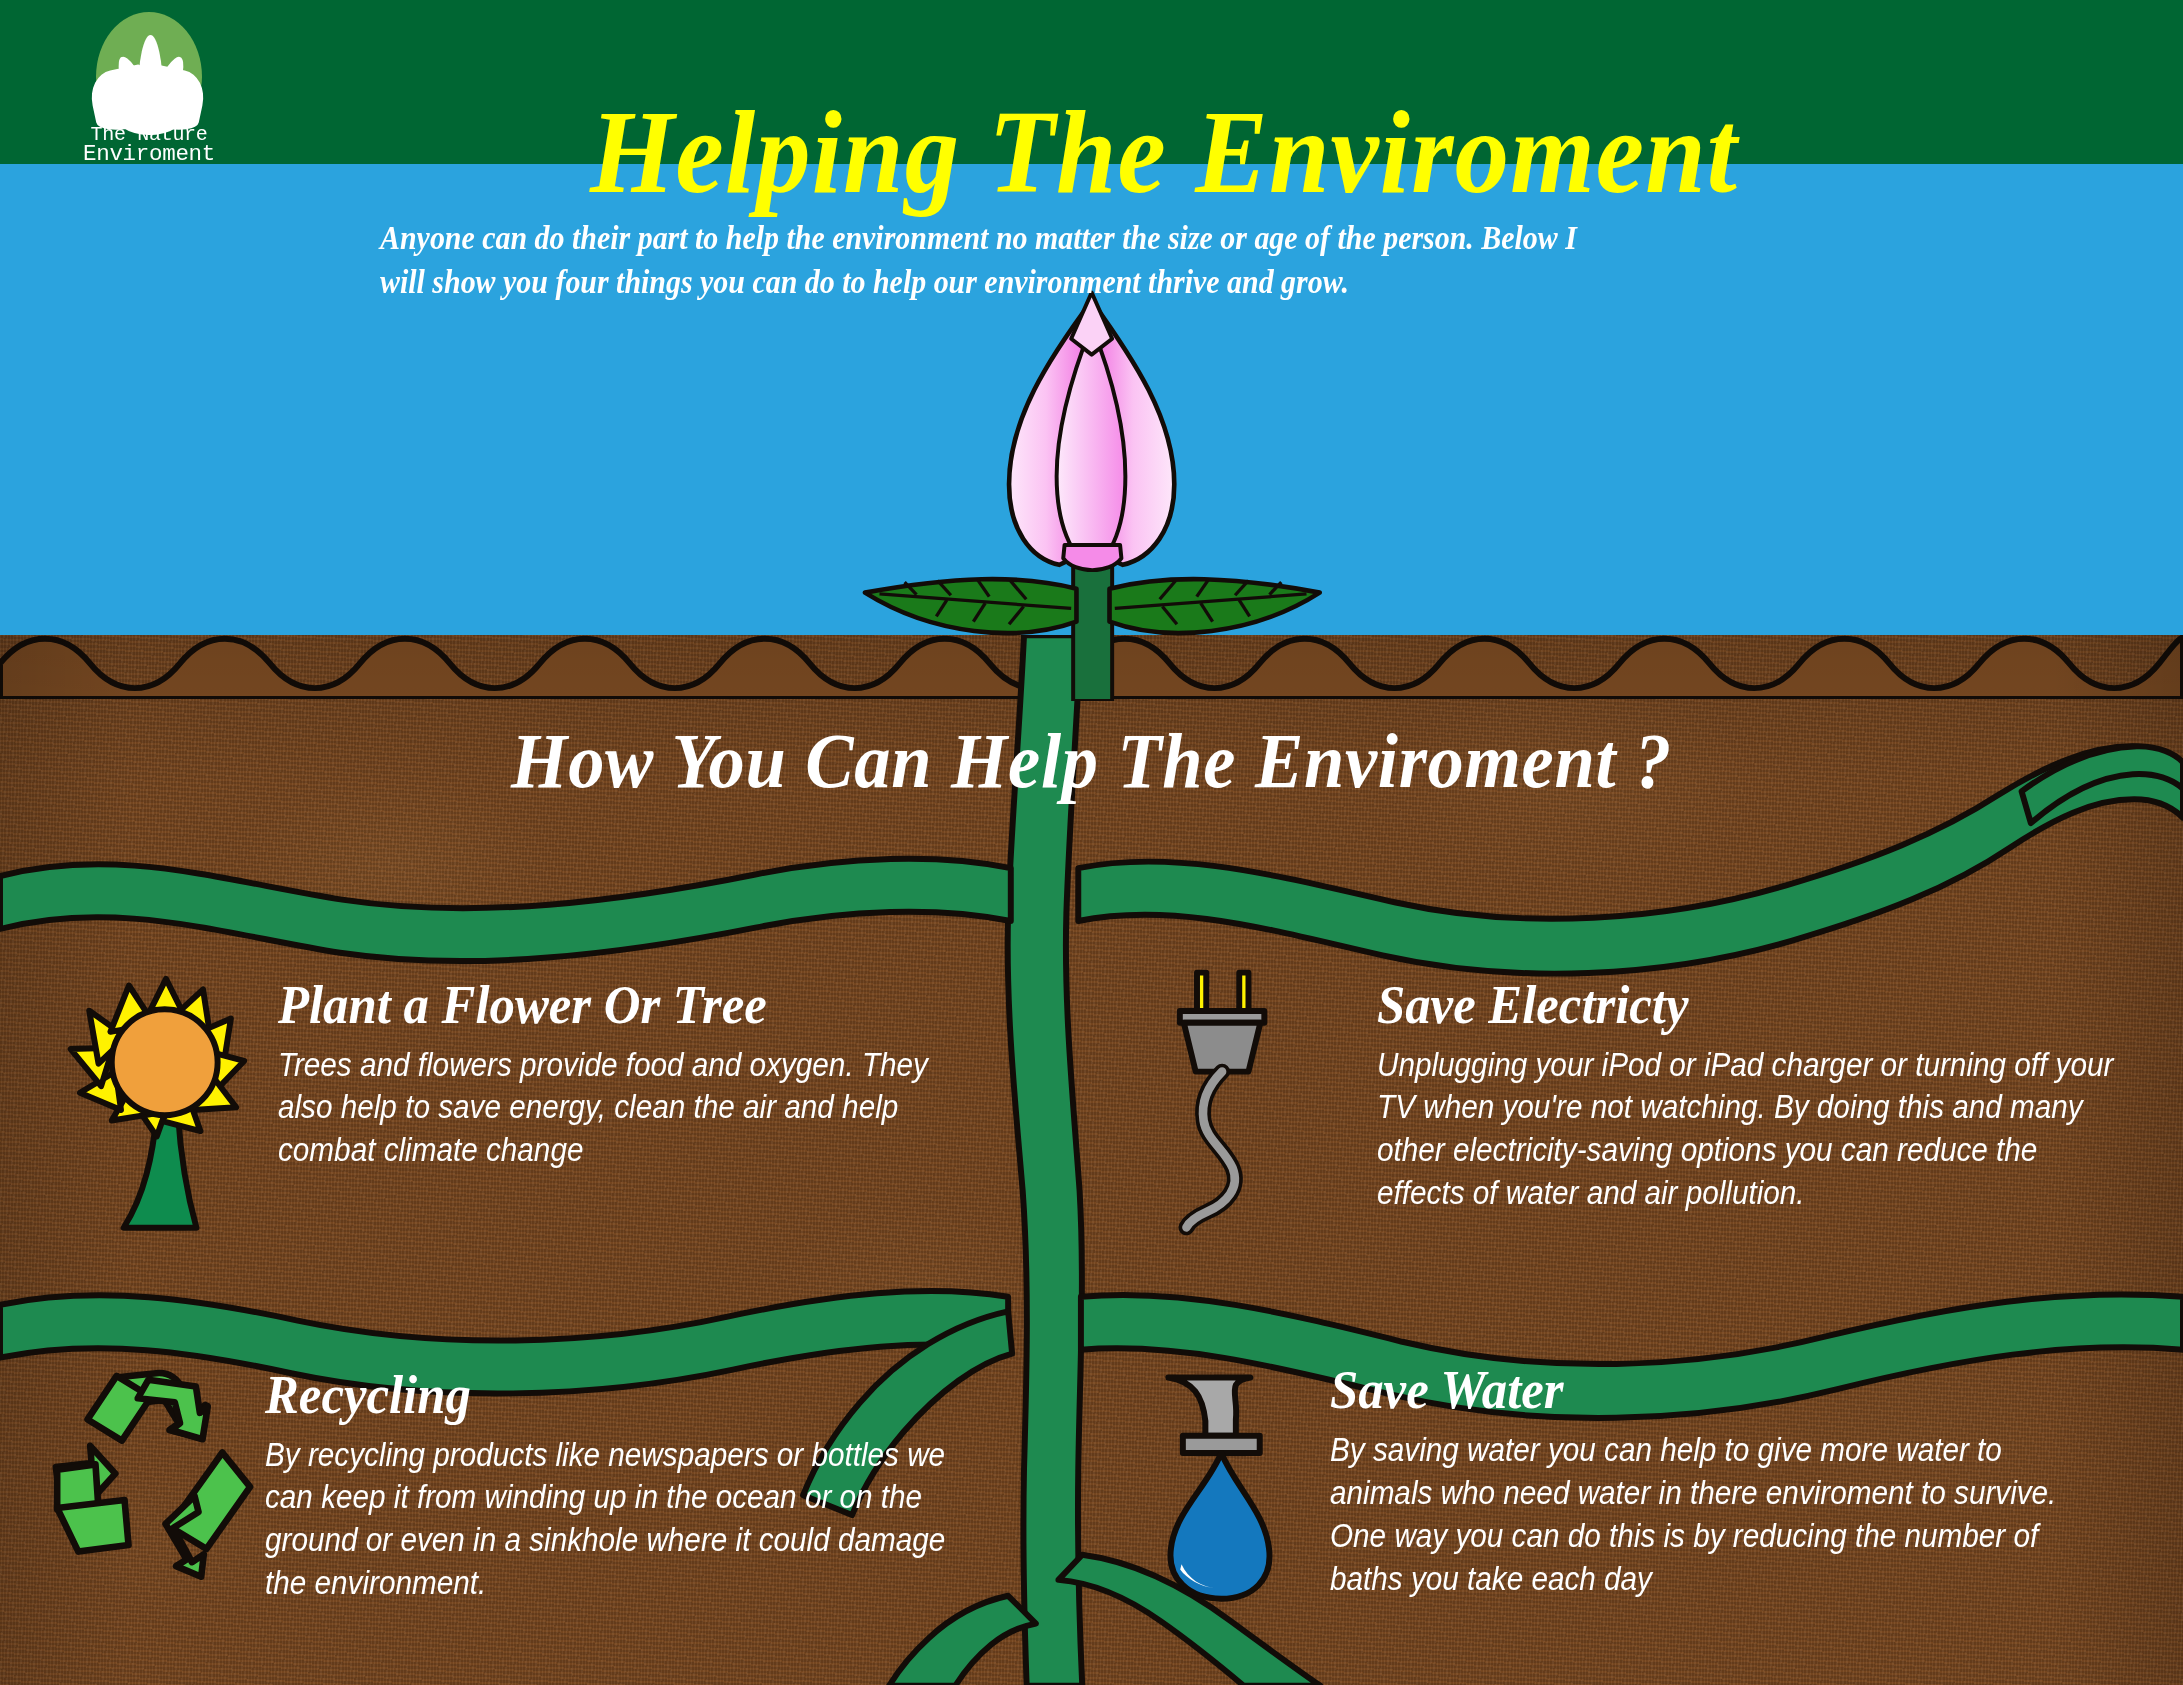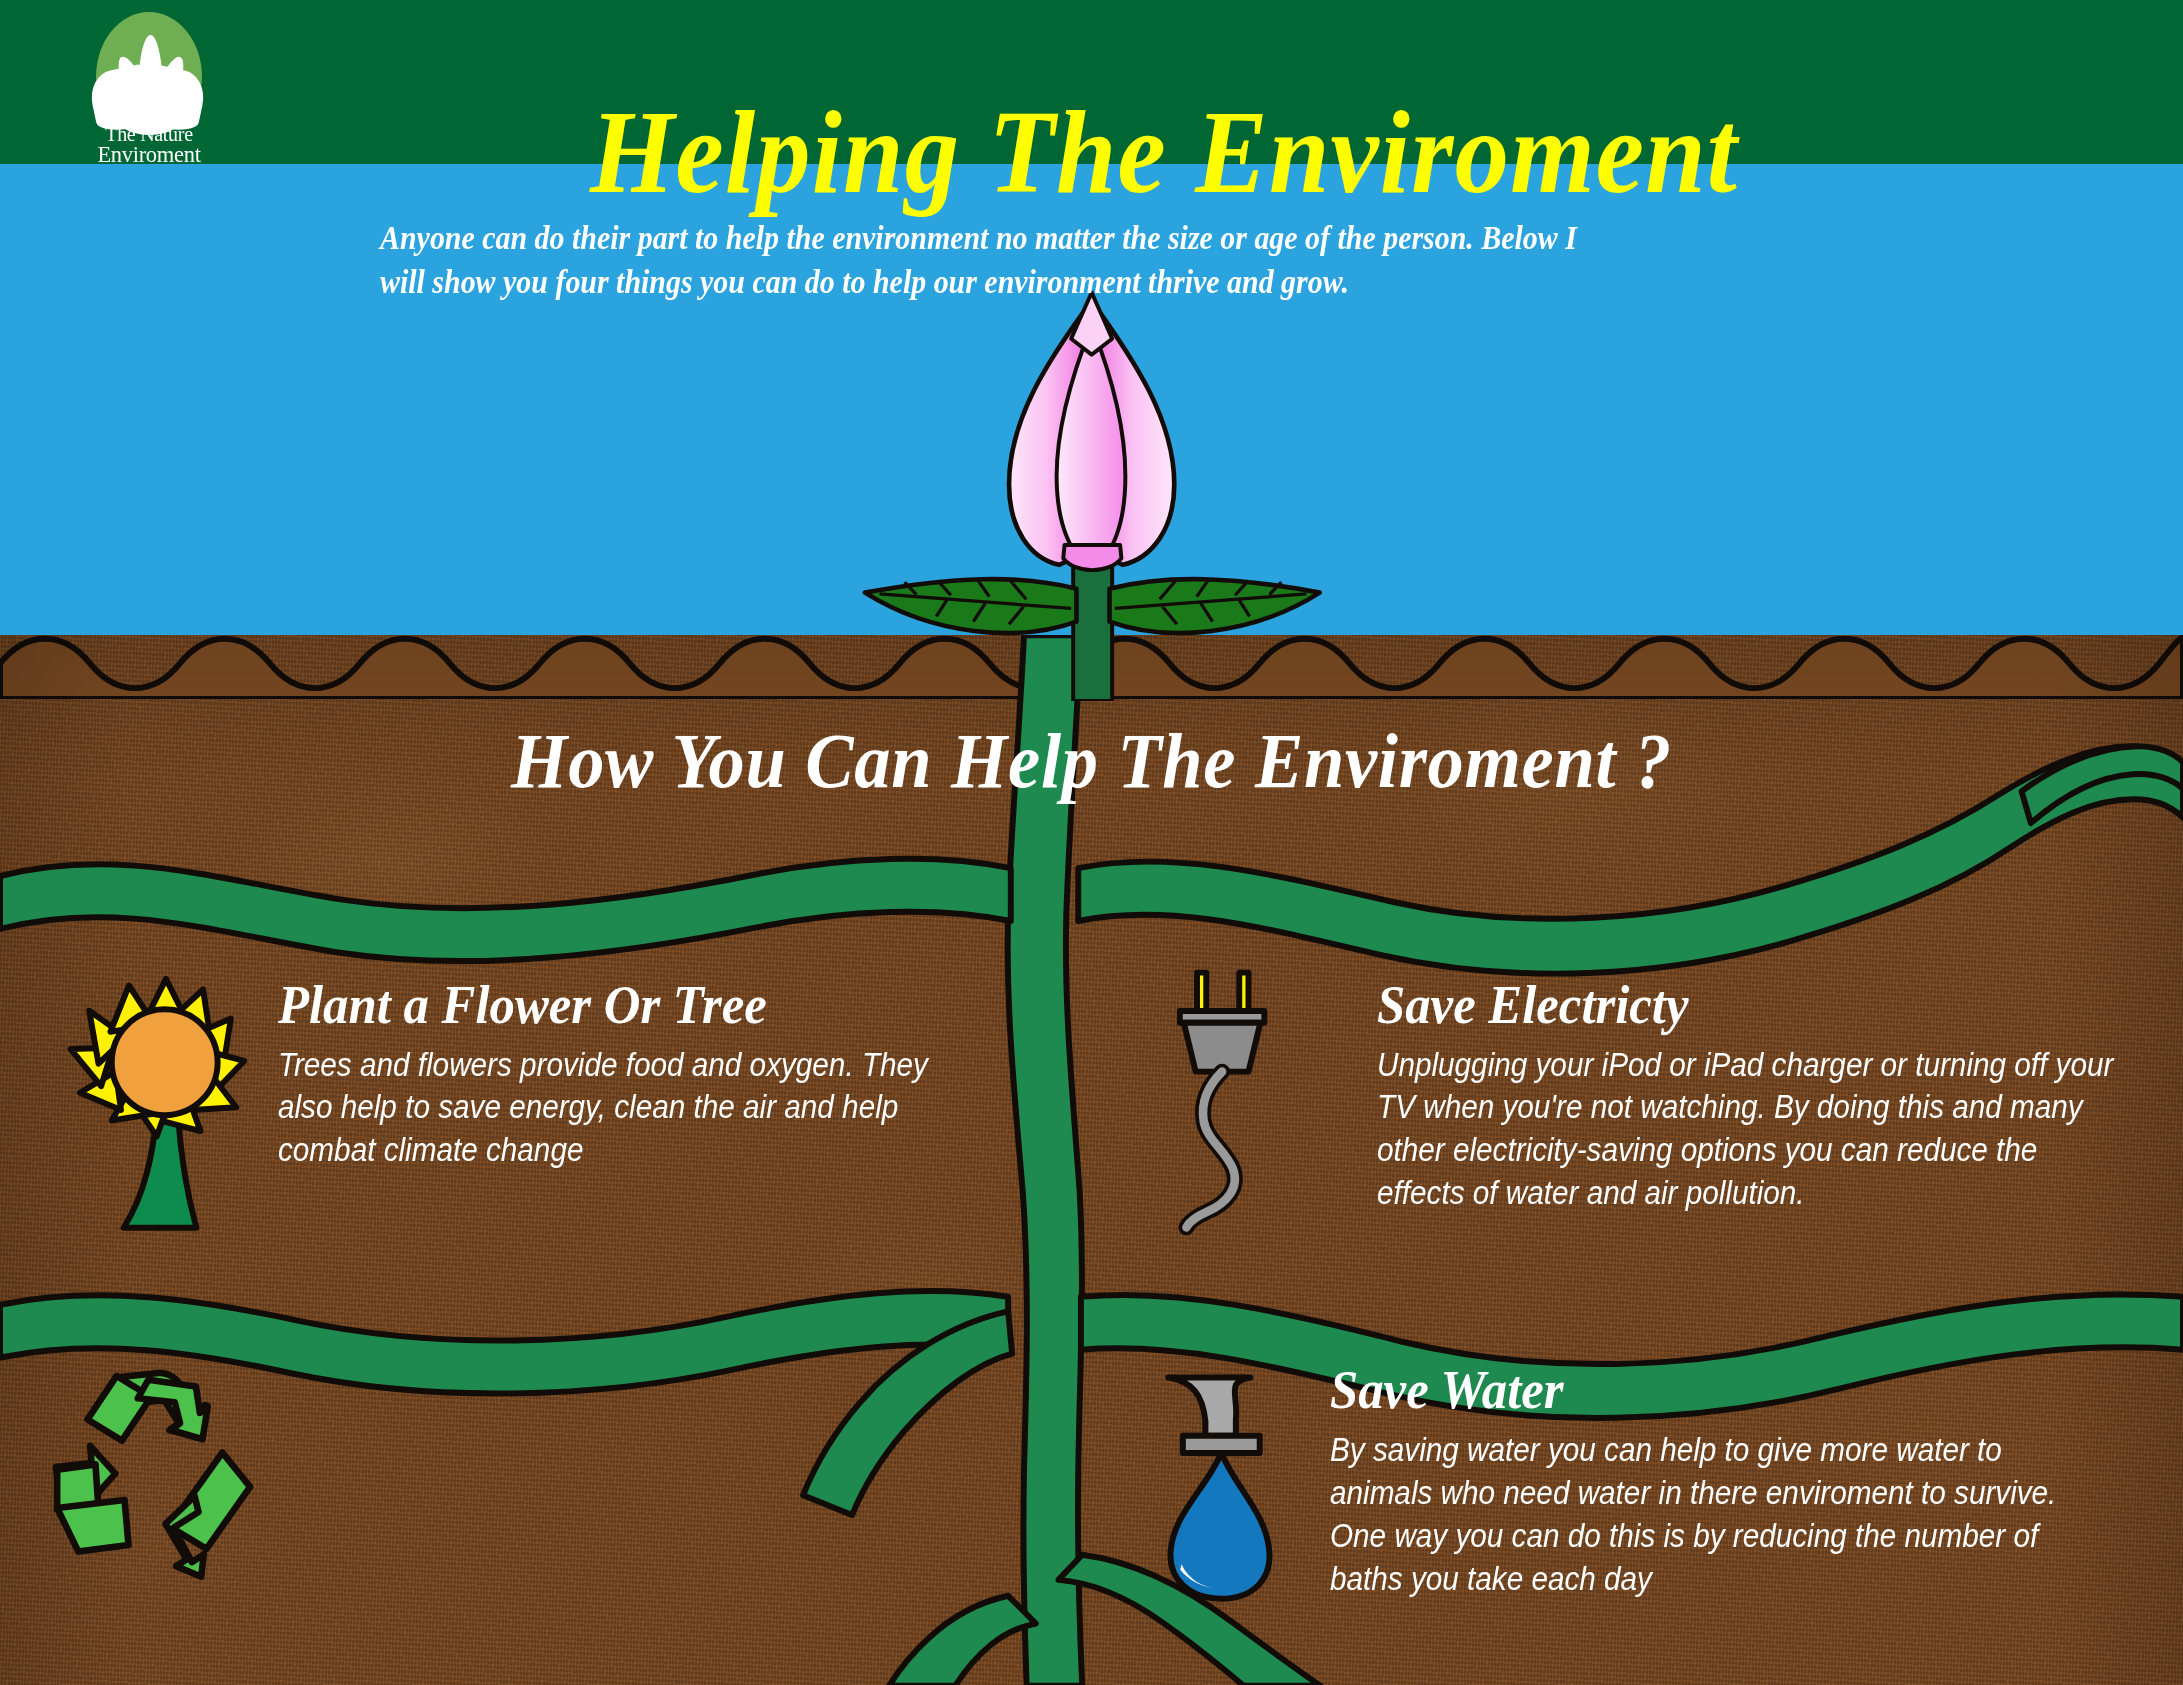--- a/index.html
+++ b/index.html
@@ -73,21 +73,21 @@
     width: 77px; height: 28px;
     background: #ffffff;
     border-radius: 0 0 38px 38px / 0 0 26.5px 26.5px;
   }
   .logo-text {
     position: absolute;
     left: 0; top: 118px;
     width: 152px;
     text-align: center;
     color: #ffffff;
-    font-family: Liberation Serif, serif;
+    font-family: Liberation Mono, monospace;
     line-height: 0.95;
   }
   .logo-text .l1 { font-size: 20px; display: block; letter-spacing: -0.3px; }
   .logo-text .l2 { font-size: 22.5px; display: block; letter-spacing: -0.3px; }
 
   .main-title {
     position: absolute;
     left: 370px;
     top: 12px;
     width: 1588px;
@@ -523,20 +523,24 @@
 
           <path d="M24 172 L78 166 L76 140 L114 182 L78 222 L80 198 L28 204 Z"></path>
           <path d="M26 176 L84 168 L88 228 L26 236 Z"></path>
           <path d="M26 234 L128 222 L134 290 L58 300 Z"></path>
 
           <path d="M276 150 L318 202 L252 296 L196 262 L262 170 Z"></path>
           <path d="M234 216 L240 240 L202 264 L230 316 L248 304 L244 338 L206 322 L222 312 L190 258 Z"></path>
         </g>
       </svg>
     </div>
+    <div class="block-body">
+      <h2 class="block-title">Recycling</h2>
+      <p class="block-text">By recycling products like newspapers or bottles we can keep it from winding up in the ocean or on the ground or even in a sinkhole where it could damage the environment.</p>
+    </div>
   </div>
 
   <div class="block" id="block-water">
     <div class="block-icon">
       <svg width="179" height="265" viewBox="0 0 270 400">
         <g stroke="#120C08" stroke-width="9" stroke-linejoin="round">
 
           <path d="M26 52 C64 58, 78 80, 82 118 L82 140 L128 140 L128 116
                    C132 78, 112 58, 150 52 Z" fill="#A8A8A8"></path>
 

